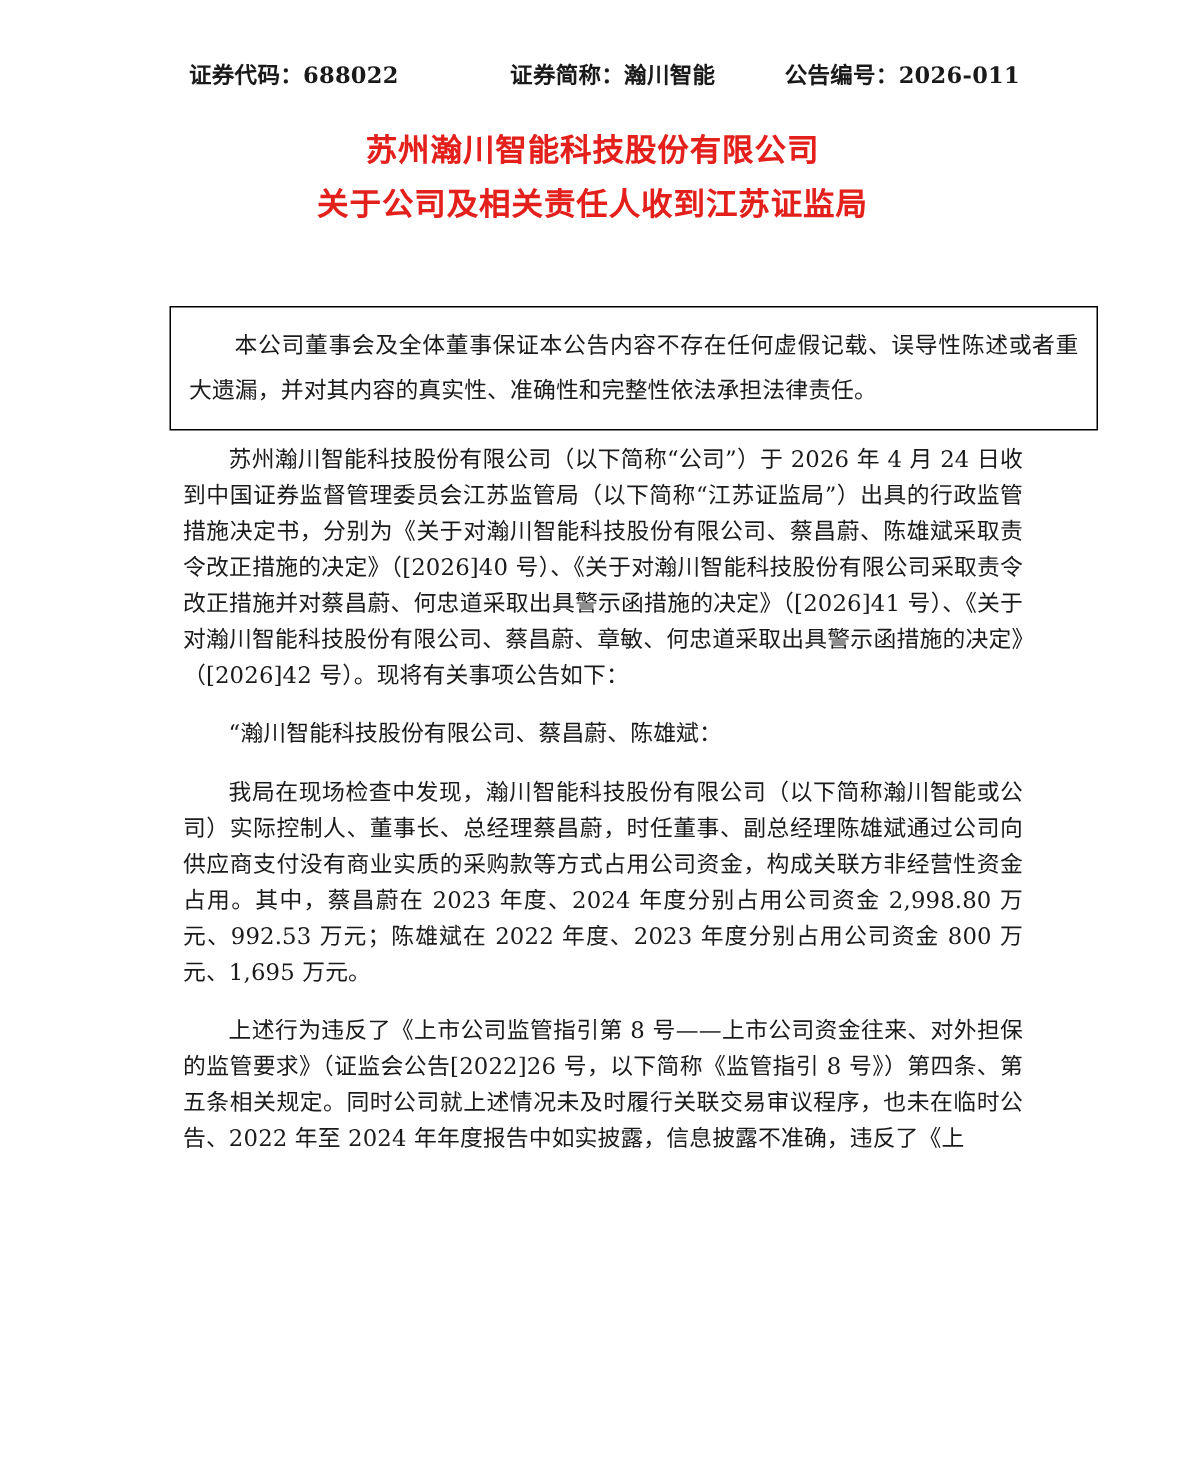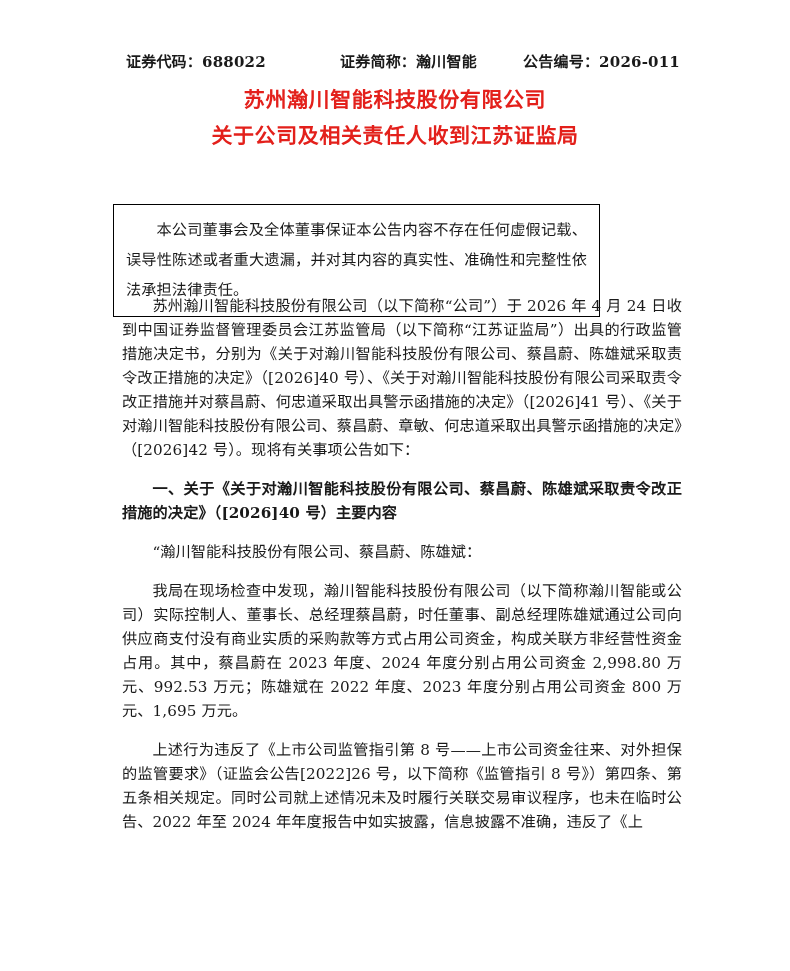--- a/index.html
+++ b/index.html
@@ -37,21 +37,21 @@
     align-items: baseline;
     font-size: 15px;
     font-weight: 700;
     letter-spacing: 0.2px;
     white-space: nowrap;
   }
   .doc-header .hdr-cell {
     font-family: "DejaVu Serif", "Liberation Serif", serif;
   }
   .doc-header .hdr-cell.code { margin-left: 4px; }
-  .doc-header .hdr-cell.abbr { margin-left: 28px; margin-top: 12px; }
+  .doc-header .hdr-cell.abbr { margin-left: 28px; }
   .doc-header .hdr-cell.num  { margin-right: 2px; }
 
   
   .title-block {
     position: absolute;
     left: 0;
     top: 82px;
     width: 790px;
     text-align: center;
   }
@@ -63,21 +63,21 @@
     letter-spacing: 0.6px;
     font-family: "DejaVu Serif", "Liberation Serif", serif;
     white-space: nowrap;
   }
 
   
   .disclaimer-box {
     position: absolute;
     left: 113px;
     top: 204px;
-    width: 487px;
+    width: 619px;
     box-sizing: border-box;
     border: 1.3px solid #000000;
     padding: 10px 12px 11px 12px;
   }
   .disclaimer-text {
     font-size: 15.2px;
     line-height: 30px;
     text-align: justify;
     text-justify: inter-character;
     text-indent: 2em;
@@ -141,21 +141,20 @@
     <div class="title-line">关于公司及相关责任人收到江苏证监局</div>
   </div>
 
   <div class="disclaimer-box">
     <p class="disclaimer-text">本公司董事会及全体董事保证本公告内容不存在任何虚假记载、误导性陈述或者重大遗漏，并对其内容的真实性、准确性和完整性依法承担法律责任。</p>
   </div>
 
   <div class="body-block">
     <p class="para tight">苏州瀚川智能科技股份有限公司（以下简称“公司”）于 2026 年 4 月 24 日收到中国证券监督管理委员会江苏监管局（以下简称“江苏证监局”）出具的行政监管措施决定书，分别为《关于对瀚川智能科技股份有限公司、蔡昌蔚、陈雄斌采取责令改正措施的决定》（[2026]40 号）、《关于对瀚川智能科技股份有限公司采取责令改正措施并对蔡昌蔚、何忠道采取出具警示函措施的决定》（[2026]41 号）、《关于对瀚川智能科技股份有限公司、蔡昌蔚、章敏、何忠道采取出具警示函措施的决定》（[2026]42 号）。现将有关事项公告如下：</p>
 
-    <p class="para heading">一、关于《关于对瀚川智能科技股份有限公司、蔡昌蔚、陈雄斌采取责令改正措施的决定》（[2026]40 号）主要内容</p>
 
     <p class="para quote-open">“瀚川智能科技股份有限公司、蔡昌蔚、陈雄斌：</p>
 
     <p class="para spaced">我局在现场检查中发现，瀚川智能科技股份有限公司（以下简称瀚川智能或公司）实际控制人、董事长、总经理蔡昌蔚，时任董事、副总经理陈雄斌通过公司向供应商支付没有商业实质的采购款等方式占用公司资金，构成关联方非经营性资金占用。其中，蔡昌蔚在 2023 年度、2024 年度分别占用公司资金 2,998.80 万元、992.53 万元；陈雄斌在 2022 年度、2023 年度分别占用公司资金 800 万元、1,695 万元。</p>
 
     <p class="para spaced">上述行为违反了《上市公司监管指引第 8 号——上市公司资金往来、对外担保的监管要求》（证监会公告[2022]26 号，以下简称《监管指引 8 号》）第四条、第五条相关规定。同时公司就上述情况未及时履行关联交易审议程序，也未在临时公告、2022 年至 2024 年年度报告中如实披露，信息披露不准确，违反了《上</p>
   </div>
 
   <div class="clip-tail"></div>
 </div>

